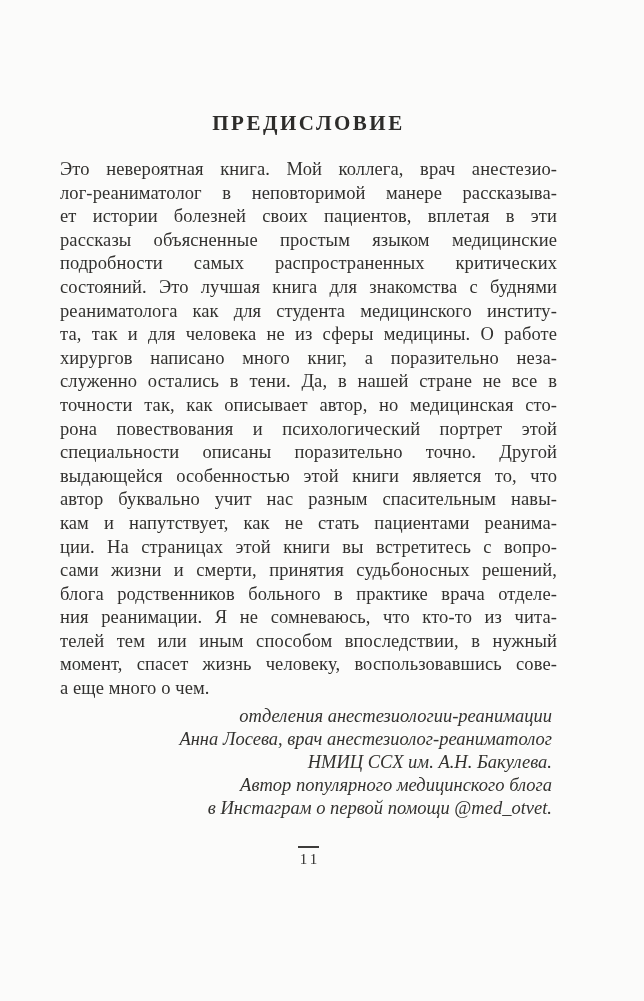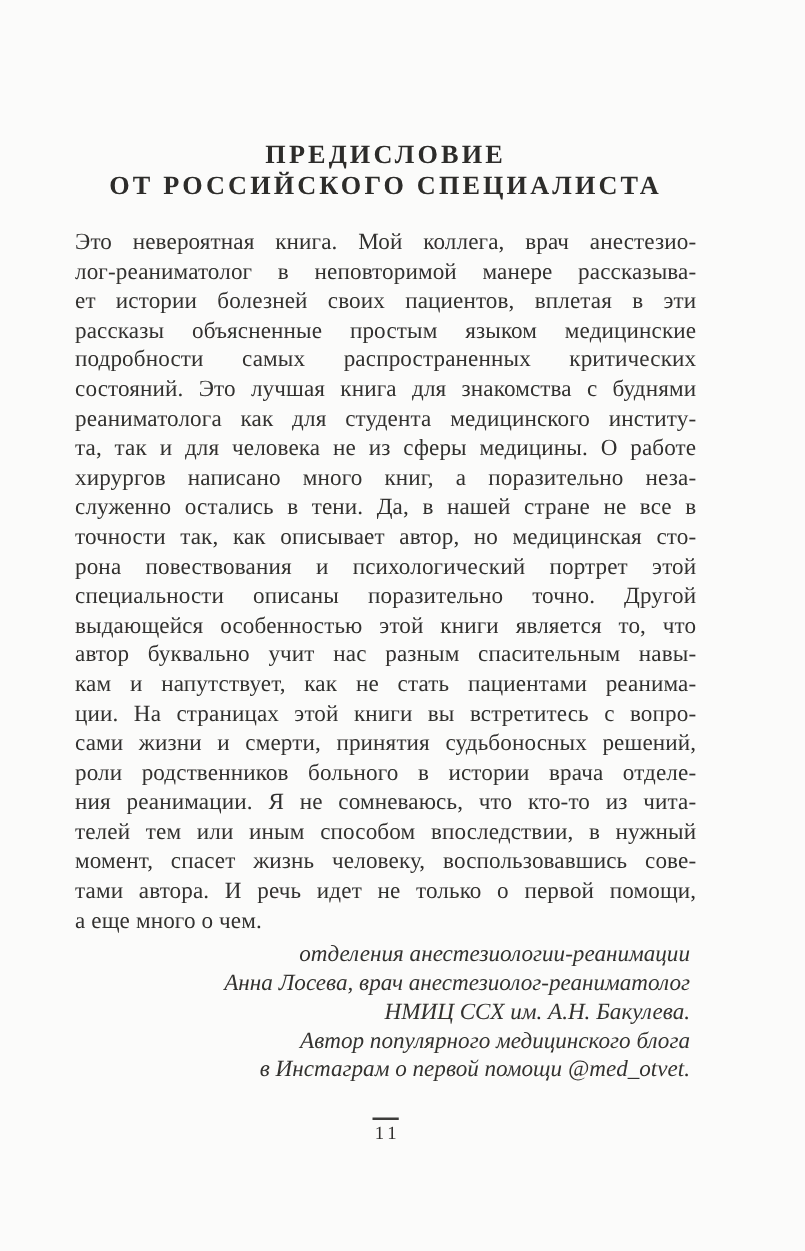--- a/index.html
+++ b/index.html
@@ -73,21 +73,20 @@
   }
 </style>
 </head>
 <body>
 
 <div class="page">
   <div class="content">
 
     <h1 class="title">
       <span class="t-line">ПРЕДИСЛОВИЕ</span>
-      <span class="t-line">ОТ РОССИЙСКОГО СПЕЦИАЛИСТА</span>
     </h1>
 
     <div class="body-text">
       <div class="line">Это невероятная книга. Мой коллега, врач анестезио-</div>
       <div class="line">лог-реаниматолог в неповторимой манере рассказыва-</div>
       <div class="line">ет истории болезней своих пациентов, вплетая в эти</div>
       <div class="line">рассказы объясненные простым языком медицинские</div>
       <div class="line">подробности самых распространенных критических</div>
       <div class="line">состояний. Это лучшая книга для знакомства с буднями</div>
       <div class="line">реаниматолога как для студента медицинского институ-</div>
@@ -95,25 +94,24 @@
       <div class="line">хирургов написано много книг, а поразительно неза-</div>
       <div class="line">служенно остались в тени. Да, в нашей стране не все в</div>
       <div class="line">точности так, как описывает автор, но медицинская сто-</div>
       <div class="line">рона повествования и психологический портрет этой</div>
       <div class="line">специальности описаны поразительно точно. Другой</div>
       <div class="line">выдающейся особенностью этой книги является то, что</div>
       <div class="line">автор буквально учит нас разным спасительным навы-</div>
       <div class="line">кам и напутствует, как не стать пациентами реанима-</div>
       <div class="line">ции. На страницах этой книги вы встретитесь с вопро-</div>
       <div class="line">сами жизни и смерти, принятия судьбоносных решений,</div>
-      <div class="line">роли родственников больного в истории врача отделе-</div>
+      <div class="line">блога родственников больного в практике врача отделе-</div>
       <div class="line">ния реанимации. Я не сомневаюсь, что кто-то из чита-</div>
       <div class="line">телей тем или иным способом впоследствии, в нужный</div>
       <div class="line">момент, спасет жизнь человеку, воспользовавшись сове-</div>
-      <div class="line">тами автора. И речь идет не только о первой помощи,</div>
       <div class="line line--last">а еще много о чем.</div>
     </div>
 
     <div class="attribution">
       <div class="attr-line">отделения анестезиологии-реанимации</div>
       <div class="attr-line">Анна Лосева, врач анестезиолог-реаниматолог</div>
       <div class="attr-line">НМИЦ ССХ им. А.Н. Бакулева.</div>
       <div class="attr-line">Автор популярного медицинского блога</div>
       <div class="attr-line">в Инстаграм о первой помощи @med_otvet.</div>
     </div>

